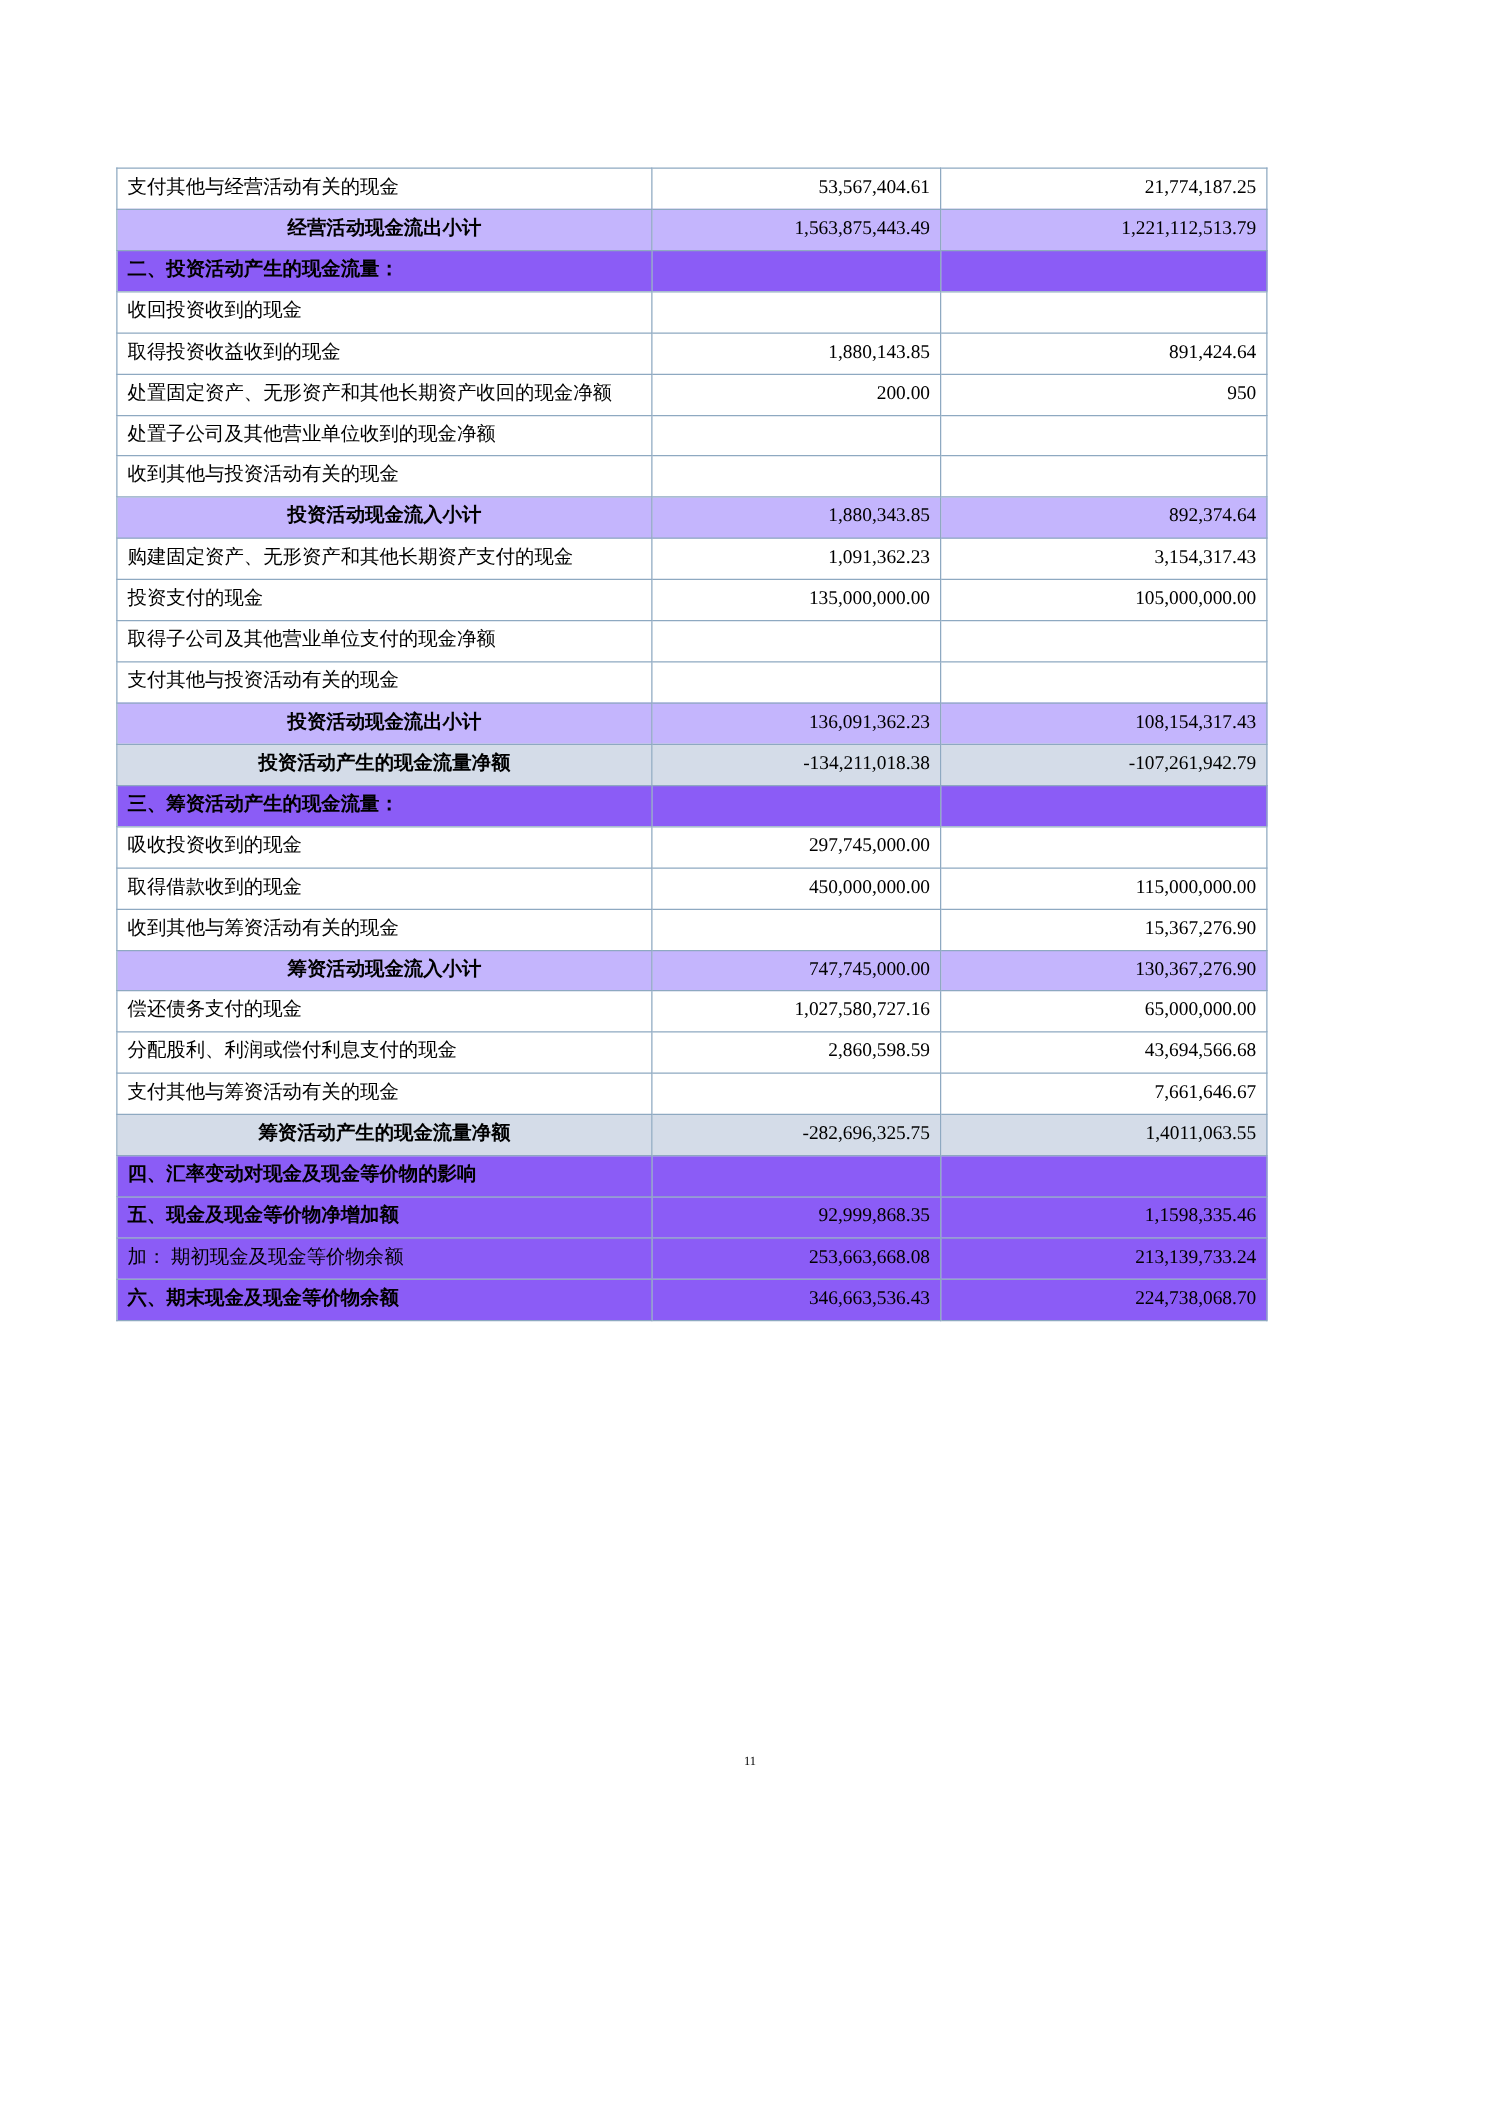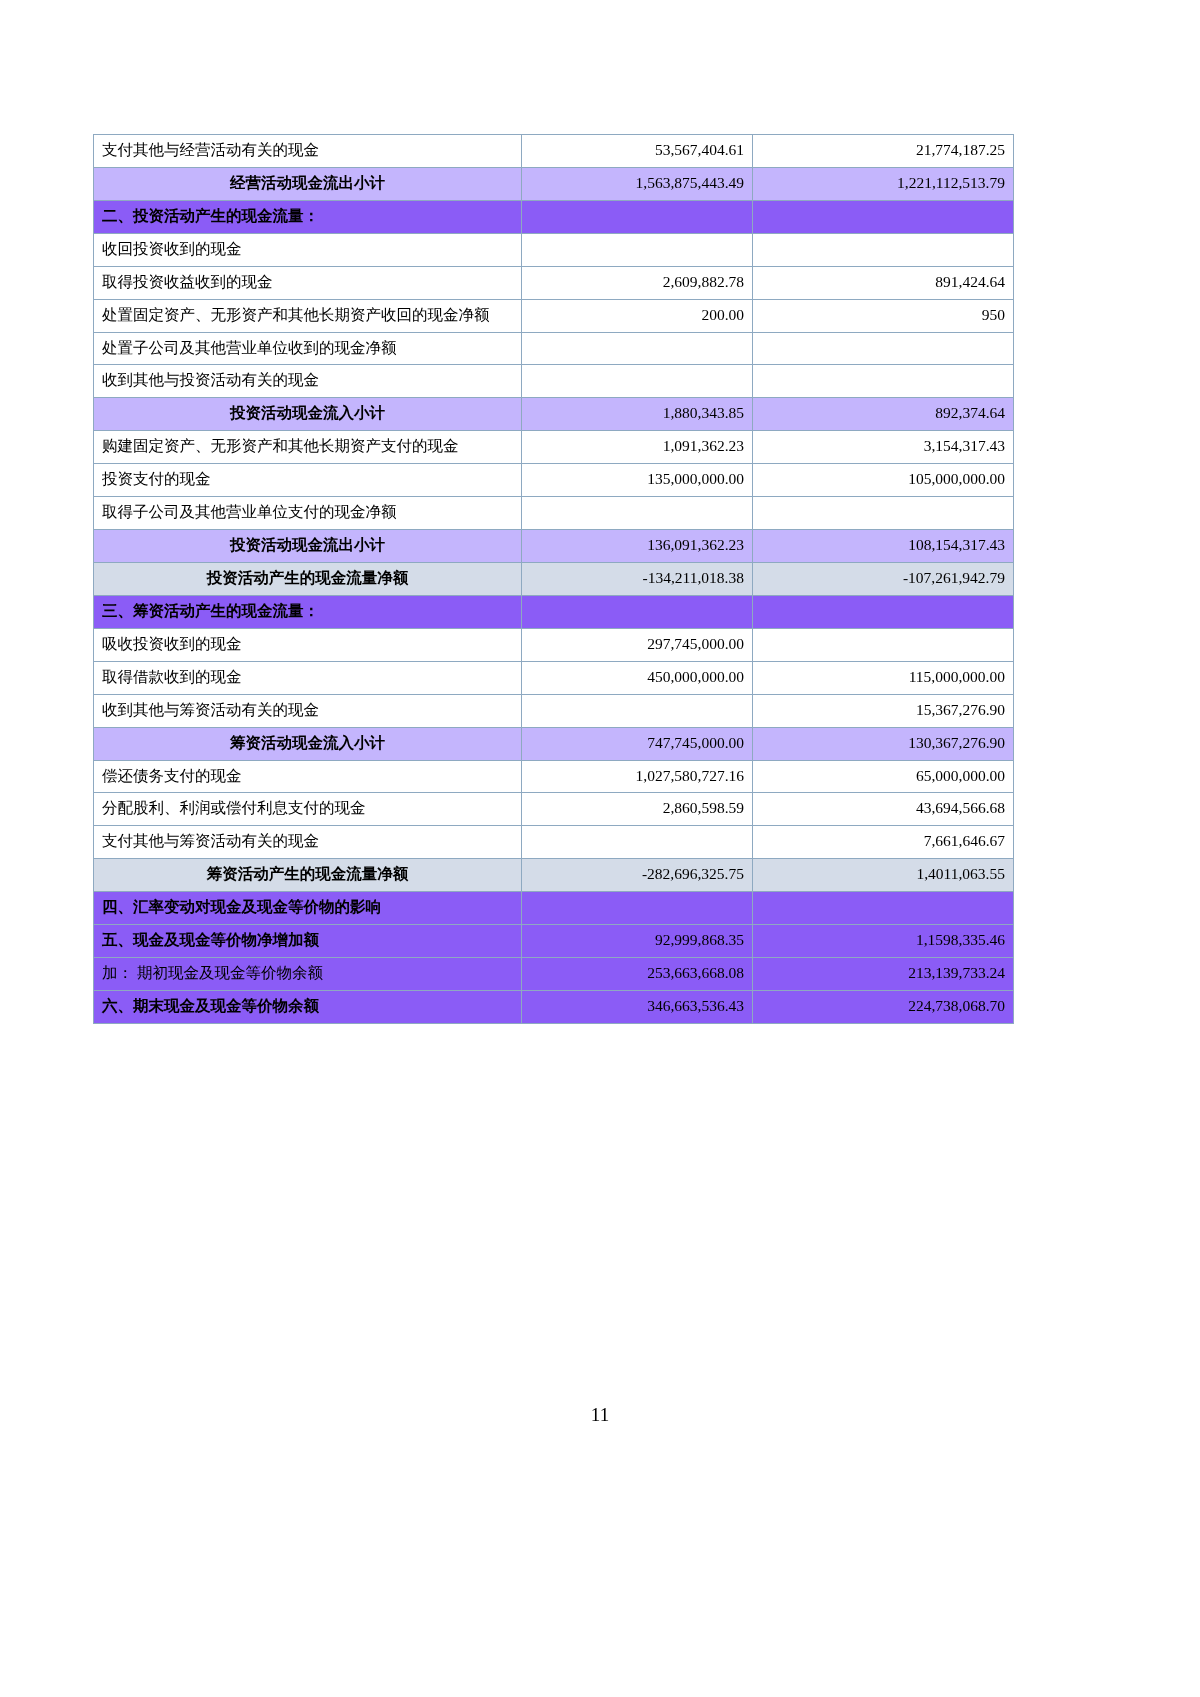--- a/index.html
+++ b/index.html
@@ -66,21 +66,21 @@
     text-align: left;
   }
   .twoline { line-height: 1.5; }
 
   .page-number {
     position: absolute;
     top: 1404px;
     left: 0;
     width: 1200px;
     text-align: center;
-    font-size: 19px;
+    font-size: 10px;
     font-family: "Liberation Serif", "DejaVu Serif", serif;
     color: #000;
   }
 </style>
 </head>
 <body>
 
 <div class="page">
 
   <div class="table-wrap">
@@ -106,21 +106,21 @@
             <td class="num"></td>
             <td class="num"></td>
           </tr>
           <tr>
             <td class="label lvl1">收回投资收到的现金</td>
             <td class="num"></td>
             <td class="num"></td>
           </tr>
           <tr>
             <td class="label lvl1">取得投资收益收到的现金</td>
-            <td class="num">2,609,882.78</td>
+            <td class="num">1,880,143.85</td>
             <td class="num">891,424.64</td>
           </tr>
           <tr>
             <td class="label lvl1 twoline">处置固定资产、无形资产和其他长期资产收回的现金净额</td>
             <td class="num">200.00</td>
             <td class="num">950</td>
           </tr>
           <tr>
             <td class="label lvl1">处置子公司及其他营业单位收到的现金净额</td>
             <td class="num"></td>
@@ -141,20 +141,25 @@
             <td class="num">1,091,362.23</td>
             <td class="num">3,154,317.43</td>
           </tr>
           <tr>
             <td class="label lvl1">投资支付的现金</td>
             <td class="num">135,000,000.00</td>
             <td class="num">105,000,000.00</td>
           </tr>
           <tr>
             <td class="label lvl1">取得子公司及其他营业单位支付的现金净额</td>
+            <td class="num"></td>
+            <td class="num"></td>
+          </tr>
+          <tr>
+            <td class="label lvl1">支付其他与投资活动有关的现金</td>
             <td class="num"></td>
             <td class="num"></td>
           </tr>
           <tr class="shade">
             <td class="label sub">投资活动现金流出小计</td>
             <td class="num">136,091,362.23</td>
             <td class="num">108,154,317.43</td>
           </tr>
           <tr class="shade-blue">
             <td class="label sub">投资活动产生的现金流量净额</td>

